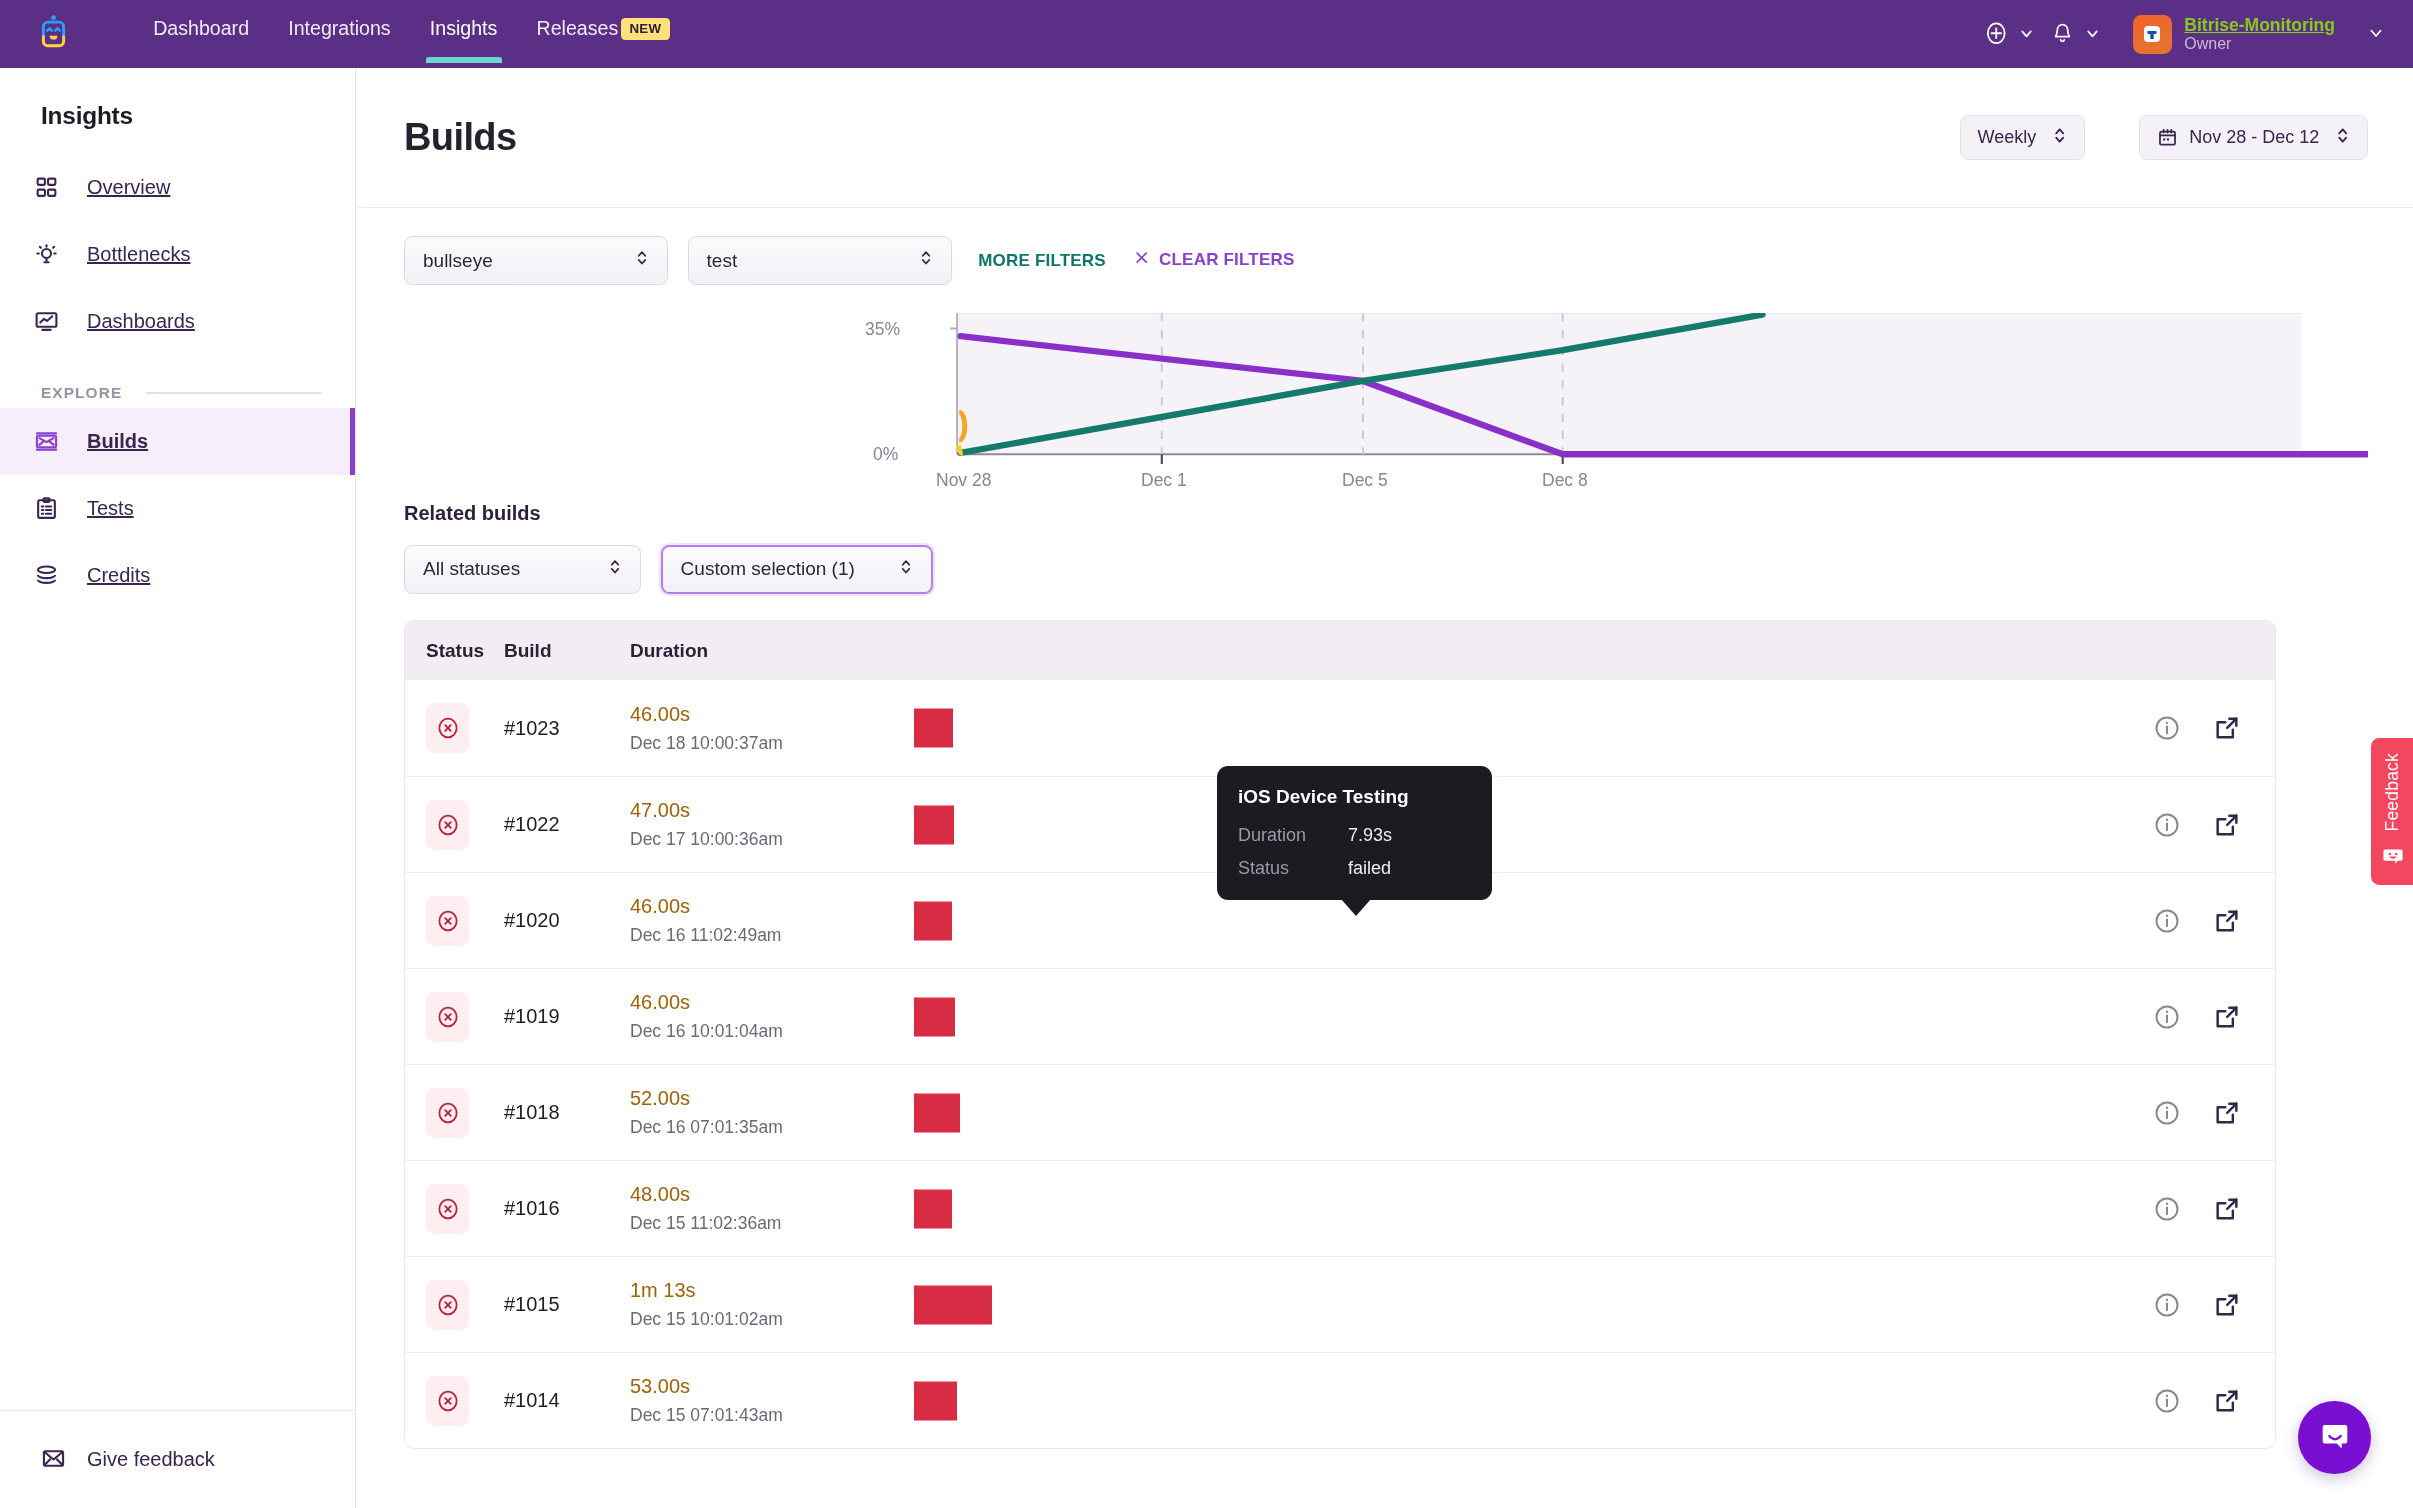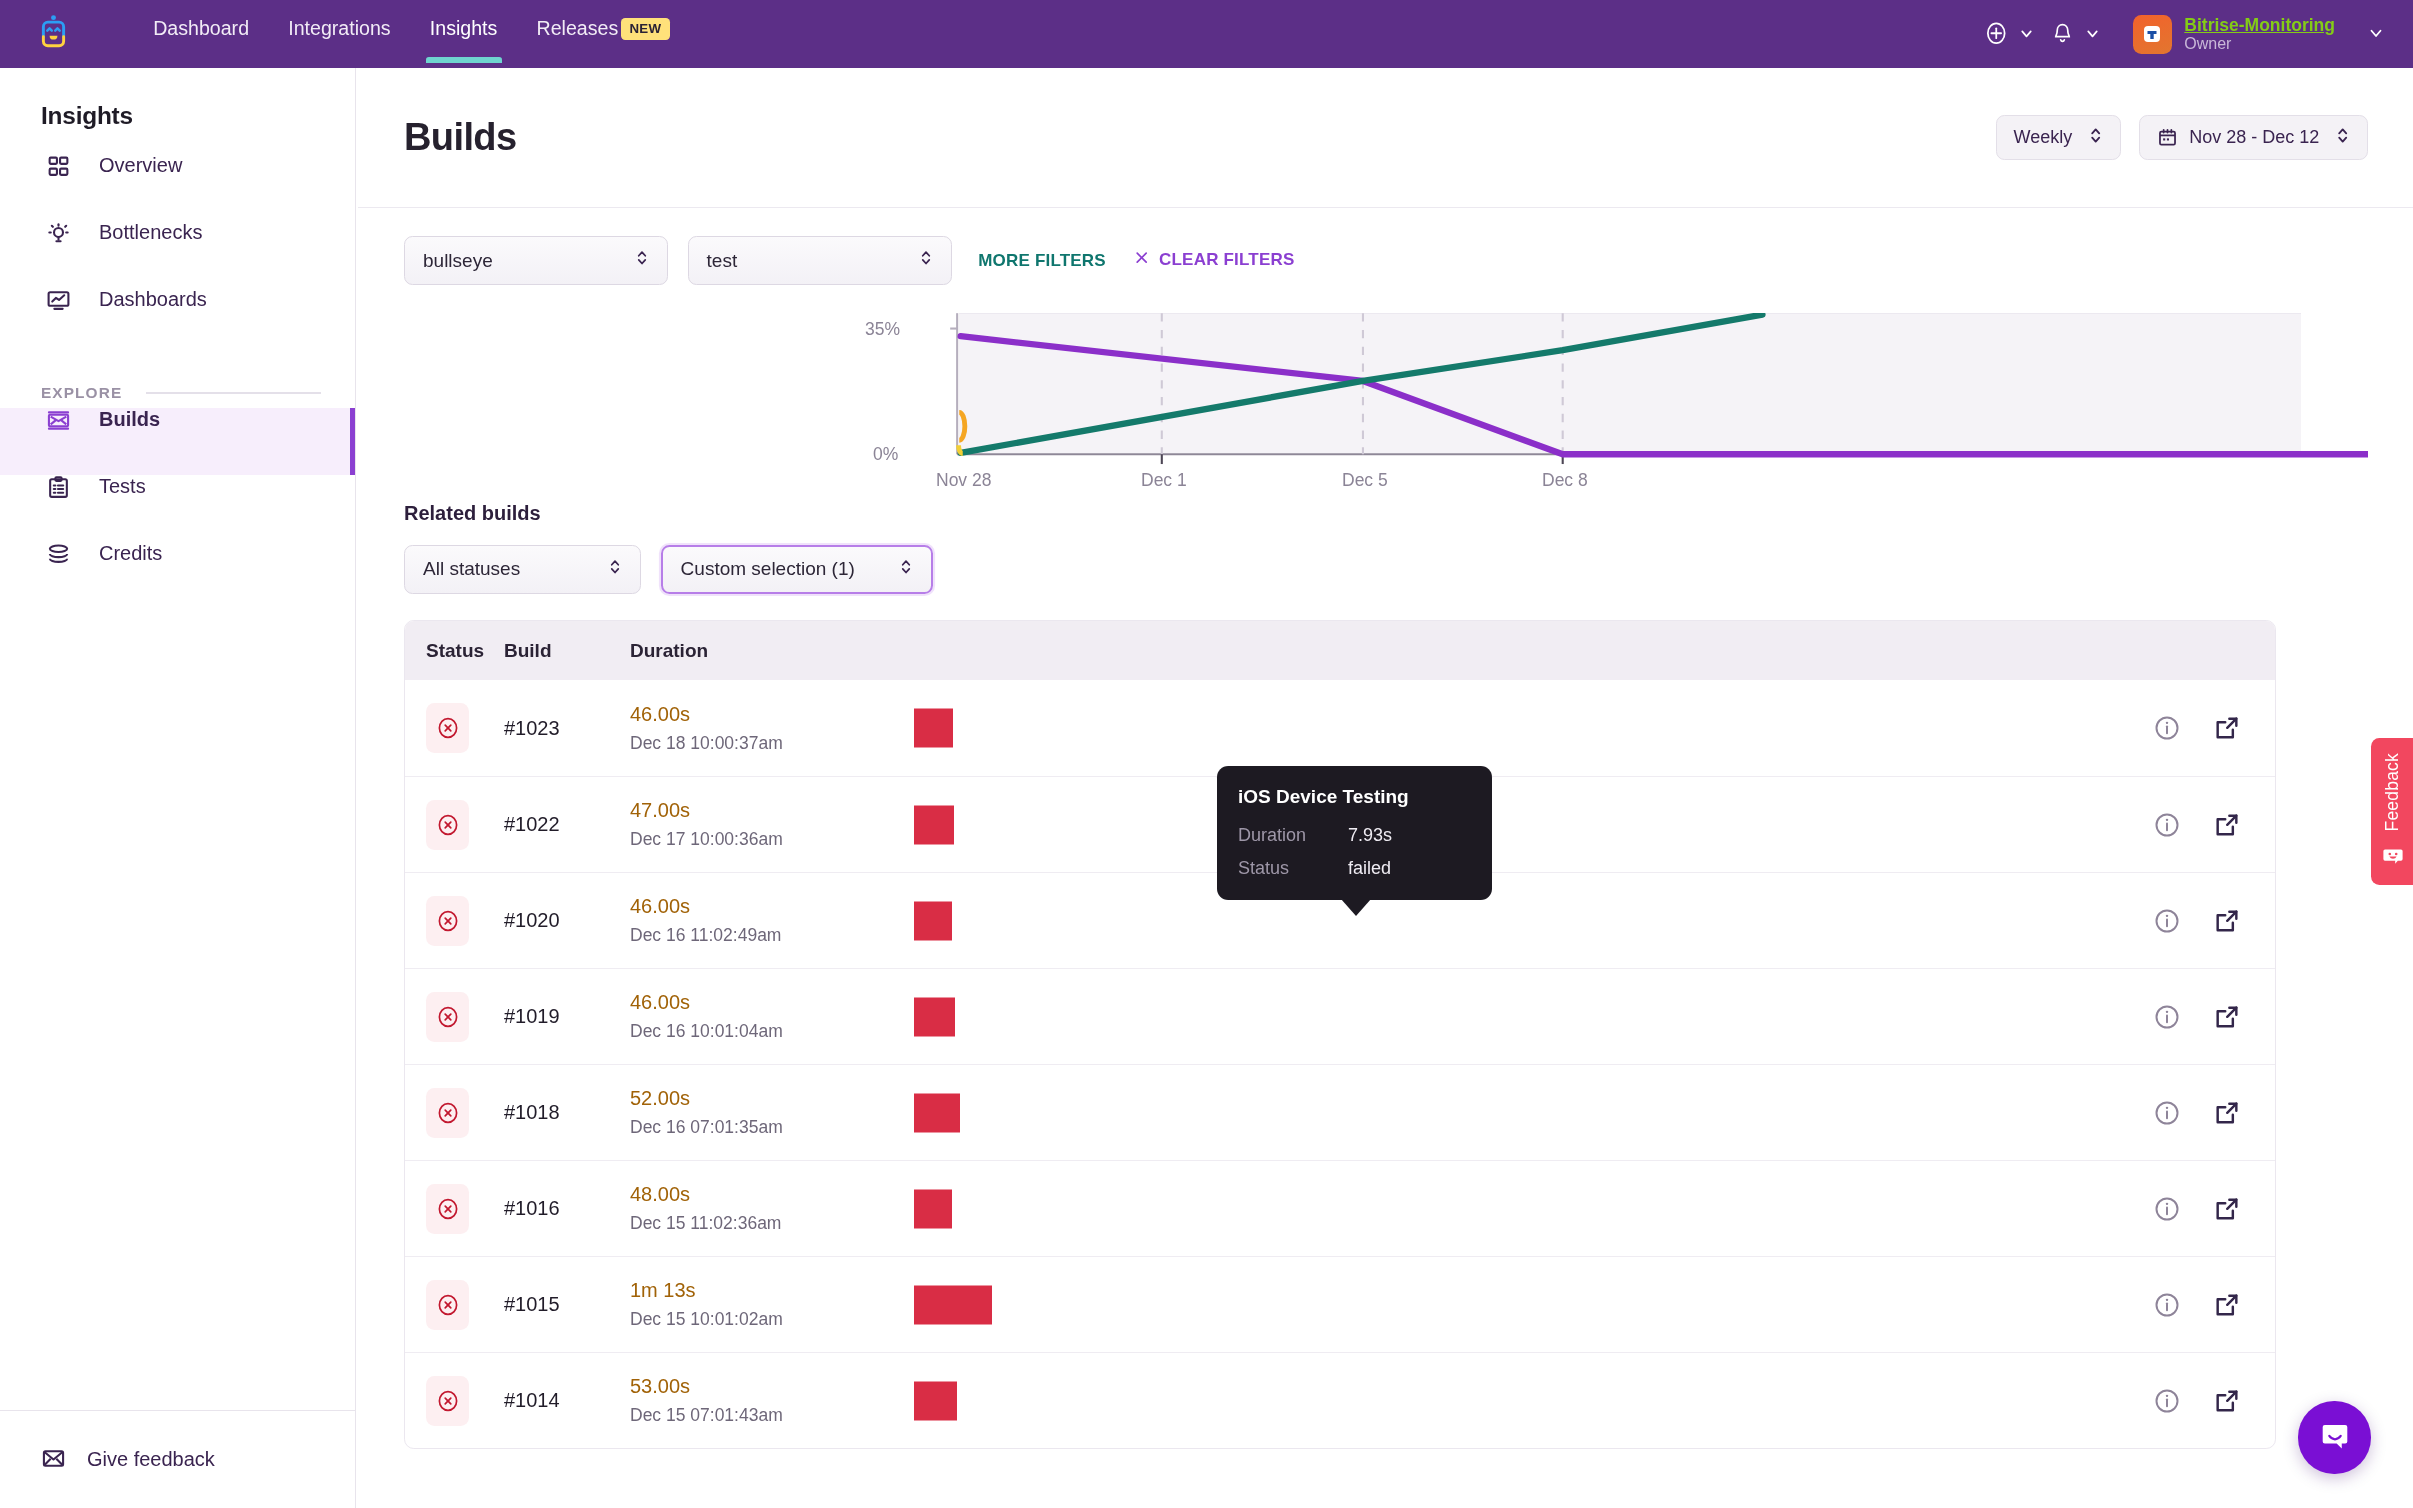--- a/index.html
+++ b/index.html
@@ -58,22 +58,22 @@
   .orgrole{ color:#c9b8d8; font-size:16px; }
 
   
   .sidebar{
     position:absolute; top:68px; left:0; width:356px; height:1440px;
     background:#fff; border-right:1.4px solid #e8e4ec;
   }
   .sidetitle{ font-size:24.4px; font-weight:bold; color:#1f1b26; padding:34px 0 0 41px; letter-spacing:-0.2px;}
   .sidelist{ margin-top:24px; }
   .sideitem{
-    display:flex; align-items:flex-start; height:67px; padding-left:46px;
-    cursor:pointer; position:relative; color:#3a2450;
+    display:flex; align-items:center; height:67px; padding-left:34px;
+    cursor:pointer; position:relative; color:#3a2450;text-decoration:underline;
   }
   .sideitem .sicon{ width:32px; flex:0 0 32px; display:flex; align-items:center; }
   .sideitem .slabel{ margin-left:21px; font-size:20px; color:#3a2450; }
   .sideitem.active{ background:#f7eefc; }
   .sideitem.active .slabel{ font-weight:bold; color:#3a2450; }
   .sideitem.active:after{
     content:""; position:absolute; right:0; top:0; bottom:0; width:4.9px; background:#8b3fd1;
   }
   .explore{
     display:flex; align-items:center; margin:29px 0 5.6px 41px; padding-right:34px;
@@ -91,21 +91,21 @@
   .main{ position:absolute; top:68px; left:358px; width:2056px; height:1440px; background:#fff; }
   .pagehead{
     height:140px; display:flex; align-items:center; padding:0 46px;
     border-bottom:1.4px solid #ece9f0;
   }
   .pagetitle{ font-size:38px; font-weight:bold; letter-spacing:-0.6px; color:#26212e;}
   .headctrls{ margin-left:auto; display:flex; align-items:center; gap:18px; }
   .pill{
     background:#f4f2f6; border:1.4px solid #e3dfe8; border-radius:8.4px;
     height:45px; display:flex; align-items:center; padding:0 17px; cursor:pointer;
-    font-size:18px; color:#3a2450;
+    font-size:18px; color:#3a2450;margin-left:36px;
   }
   .pill .ud{ margin-left:15.4px; }
   .pill .cal{ margin-right:11.2px; display:flex; }
 
   .filterbar{
     height:105px; display:flex; align-items:center; padding:0 46px; gap:19.6px;
   }
   .select{
     background:linear-gradient(#fbfafc,#f3f1f6); border:1.4px solid #ddd8e3; border-radius:8.4px;
     height:49px; width:264px; display:flex; align-items:center; padding:0 18px;

